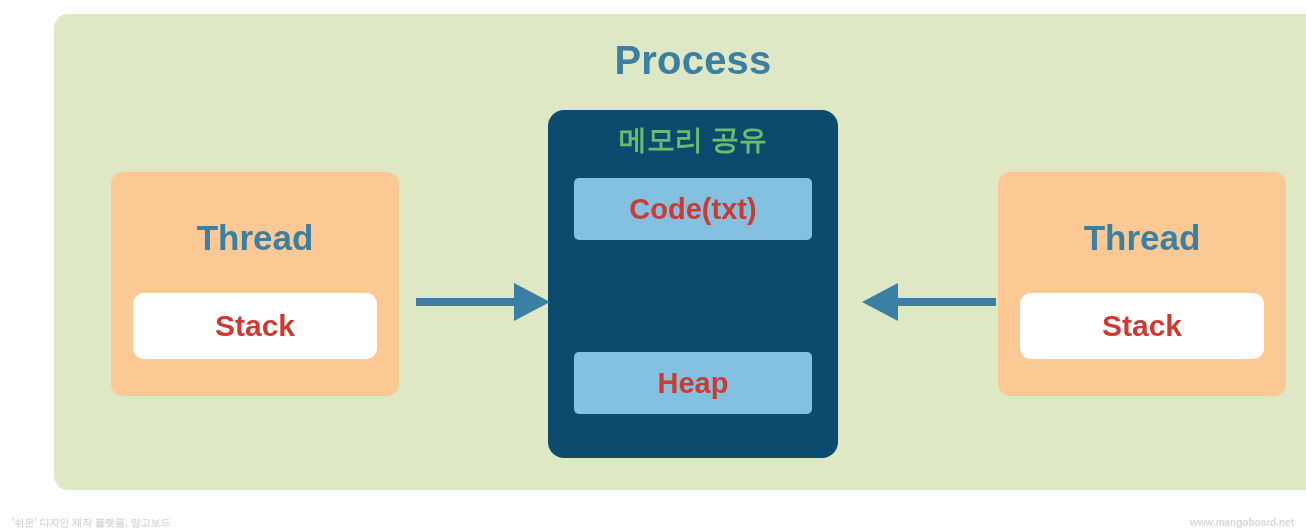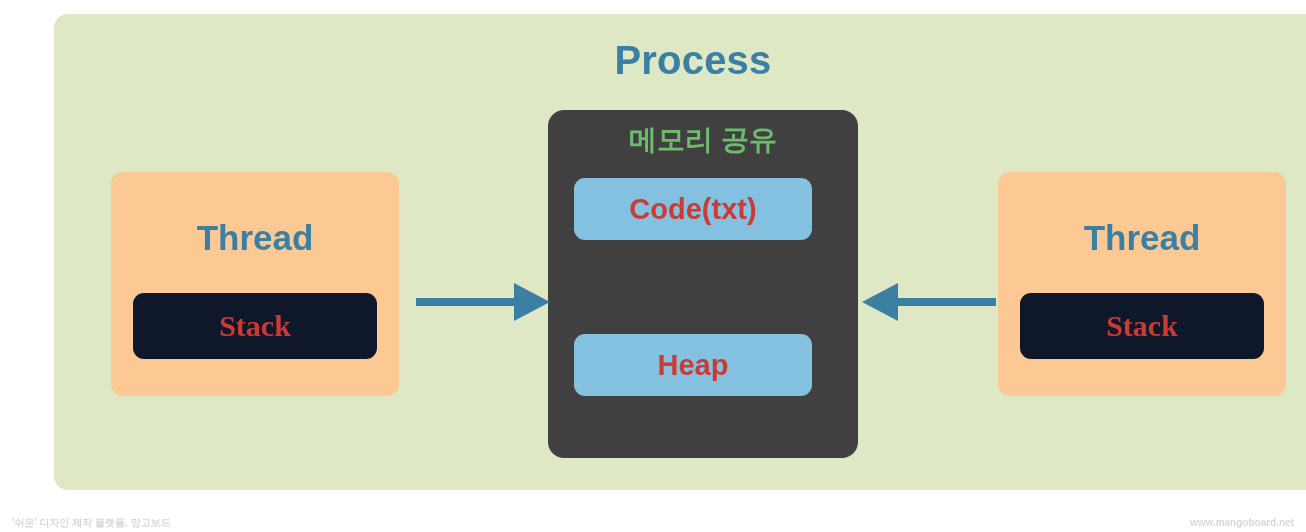--- a/index.html
+++ b/index.html
@@ -71,70 +71,68 @@
     line-height: 1;
   }
 
   
   .stack-box {
     position: absolute;
     left: 22px;
     top: 121px;
     width: 244px;
     height: 66px;
-    background: #0f172a;
+    background: #ffffff;
     border-radius: 11px;
-    font-family: Liberation Serif, serif;
   }
   .stack-label {
     position: absolute;
     inset: 0;
     display: flex;
     align-items: center;
     justify-content: center;
     font-size: 30px;
     font-weight: 700;
     color: #cc3a34;
     line-height: 1;
   }
 
   
   .memory-box {
     position: absolute;
     left: 494px;
     top: 96px;
     width: 290px;
     height: 348px;
-    background: #404040;
+    background: #0c4a6e;
     border-radius: 16px;
-    padding-left: 20px;
   }
   .memory-title {
     position: absolute;
     left: 0;
     top: 16px;
     width: 100%;
     text-align: center;
     font-size: 28px;
     font-weight: 700;
     color: #6ebb6d;
     line-height: 1;
   }
 
   .mem-seg {
     position: absolute;
     left: 26px;
     width: 238px;
     height: 62px;
     background: #84c1e1;
-    border-radius: 11px;
+    border-radius: 5px;
   }
   .mem-seg.seg0 { top: 68px; }
   .mem-seg.seg1 { top: 153px; }
-  .mem-seg.seg2 { top: 224px; }
+  .mem-seg.seg2 { top: 242px; }
 
   .mem-seg-label {
     position: absolute;
     inset: 0;
     display: flex;
     align-items: center;
     justify-content: center;
     font-size: 29px;
     font-weight: 700;
     color: #cc3a34;

